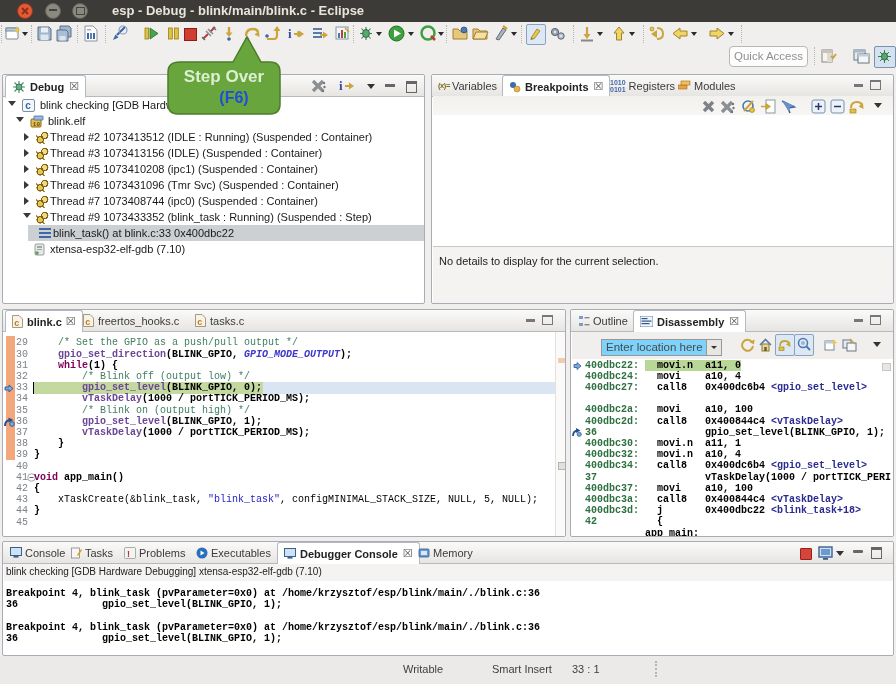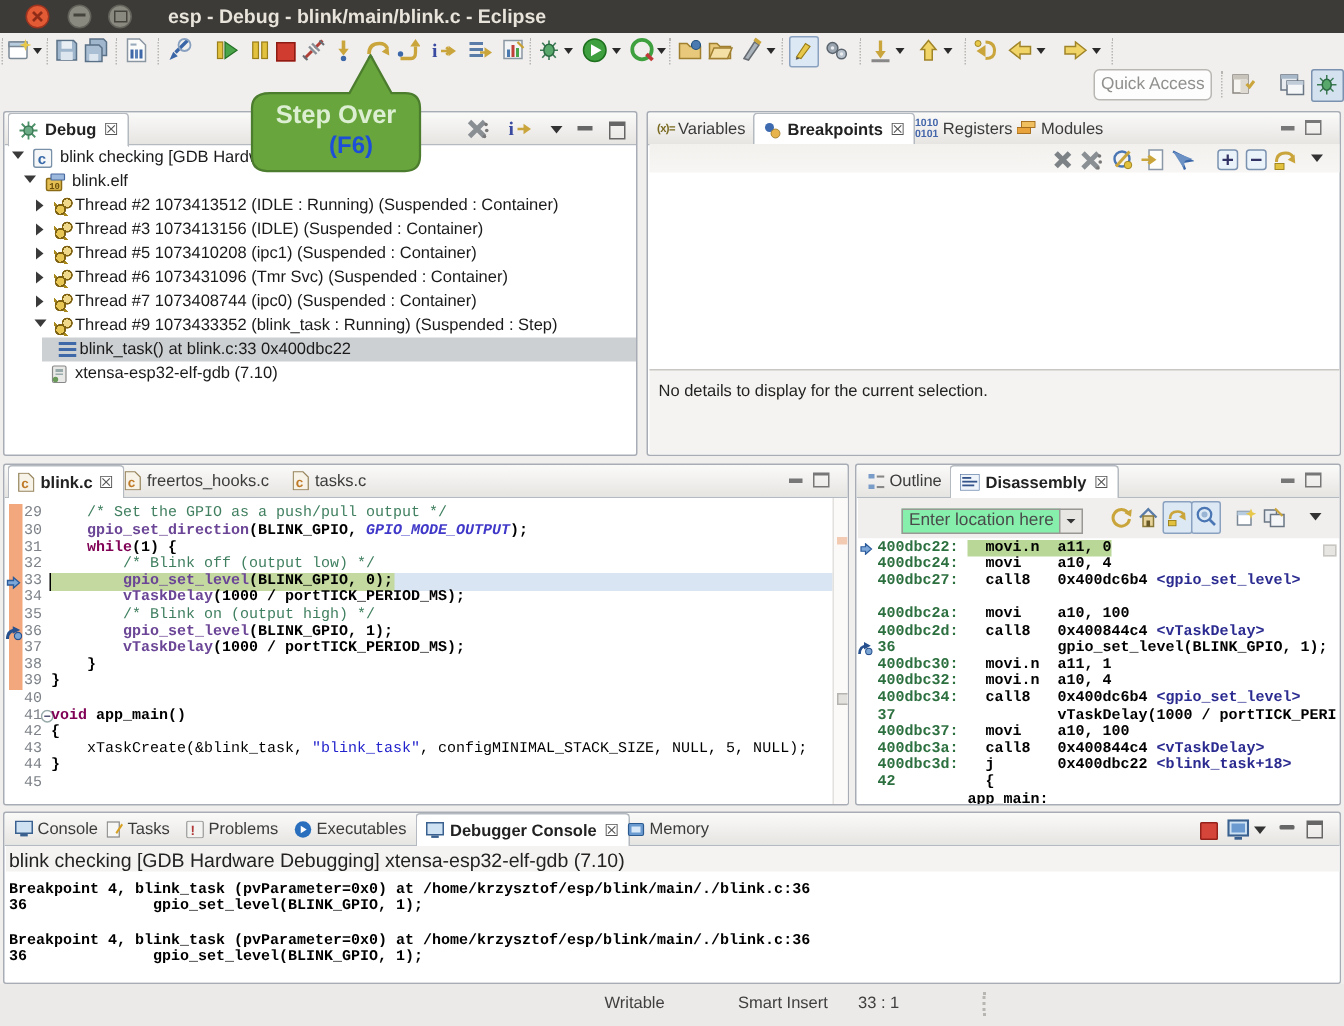--- a/index.html
+++ b/index.html
@@ -548,21 +548,21 @@
       <span style="margin-left:5px;font-weight:normal;color:#555;">☒</span>
   </div>
   <div class="minmax" style="right:28px;">
       <div style="width:9px;height:3px;background:#777;margin-top:4px;"></div>
     </div>
   <div class="minmax" style="right:12px;">
       <div style="width:9px;height:7px;border:1.5px solid #777;border-top-width:2.5px;"></div>
     </div>
 
   <div class="abs" style="left:1px;top:22px;width:321px;height:27px;background:#f0efed;">
-    <div class="abs" style="left:29px;top:7px;width:100px;height:15px;background:#86efac;border:1px solid #9a9894;font-size:11.5px;color:#4a4a4a;line-height:14px;padding-left:4px;overflow:hidden;white-space:nowrap;">Enter location here</div>
+    <div class="abs" style="left:29px;top:7px;width:100px;height:15px;background:#7dd3fc;border:1px solid #9a9894;font-size:11.5px;color:#4a4a4a;line-height:14px;padding-left:4px;overflow:hidden;white-space:nowrap;">Enter location here</div>
     <div class="abs" style="left:134px;top:7px;width:14px;height:15px;background:#e8e6e3;border:1px solid #9a9894;">
         <div style="width:0;height:0;border:3.5px solid transparent;border-top-color:#333;margin:6px auto 0;"></div>
       </div>
     <div id="disasmtools">
       <svg class="ic" style="left:168px;top:6px;" width="15" height="15" viewBox="0 0 15 15">
           <path d="M12 4 A5.5 5.5 0 1 0 13 8" stroke="#caa53c" stroke-width="2" fill="none"></path>
           <path d="M14.5 1.5 L14 6.5 L9.5 4 Z" fill="#caa53c"></path>
         </svg>
       <svg class="ic" style="left:186px;top:6px;" width="15" height="14" viewBox="0 0 15 14">
           <path d="M2 7 L7.5 1.5 L13 7" stroke="#5a7ca8" stroke-width="1.6" fill="none"></path>
@@ -672,21 +672,21 @@
     <svg class="ic" style="left:815px;top:4px;" width="15" height="14" viewBox="0 0 15 14">
         <rect x="1" y="1" width="13" height="10" fill="#cfe2f4" stroke="#39608f" stroke-width="1.4"></rect>
         <rect x="3" y="3" width="9" height="6" fill="#6a9ad0"></rect>
         <rect x="5" y="12" width="5" height="1.8" fill="#39608f"></rect>
       </svg>
     <div class="ic" style="left:833px;top:9px;width:0;height:0;border:4.5px solid transparent;border-top:5.5px solid #333;"></div>
     <div class="ic" style="left:850px;top:8px;width:10px;height:3px;background:#666;border-radius:1px;"></div>
     <div class="ic" style="left:868px;top:5px;width:9px;height:8px;border:1.5px solid #666;border-top-width:3px;"></div>
   </div>
   <div class="abs" style="left:1px;top:22px;width:890px;height:91px;background:#fff;overflow:hidden;">
-    <div class="abs" style="left:0;top:0;width:890px;height:17px;background:#f4f3f1;font-size:13px;color:#222;padding:2px 0 0 2px;box-sizing:border-box;">blink checking [GDB Hardware Debugging] xtensa-esp32-elf-gdb (7.10)</div>
+    <div class="abs" style="left:0;top:0;width:890px;height:17px;background:#f4f3f1;font-size:10px;color:#222;padding:2px 0 0 2px;box-sizing:border-box;">blink checking [GDB Hardware Debugging] xtensa-esp32-elf-gdb (7.10)</div>
     <pre class="abs" style="left:2px;top:24px;color:#000;font-weight:bold;">Breakpoint 4, blink_task (pvParameter=0x0) at /home/krzysztof/esp/blink/main/./blink.c:36
 36              gpio_set_level(BLINK_GPIO, 1);
 
 Breakpoint 4, blink_task (pvParameter=0x0) at /home/krzysztof/esp/blink/main/./blink.c:36
 36              gpio_set_level(BLINK_GPIO, 1);</pre>
   </div>
 </div>
 
 <div class="abs" style="left:0;top:656px;width:896px;height:28px;background:#eceae8;font-size:11px;color:#3f3f3f;">
   <span class="abs" style="left:403px;top:7px;">Writable</span>

